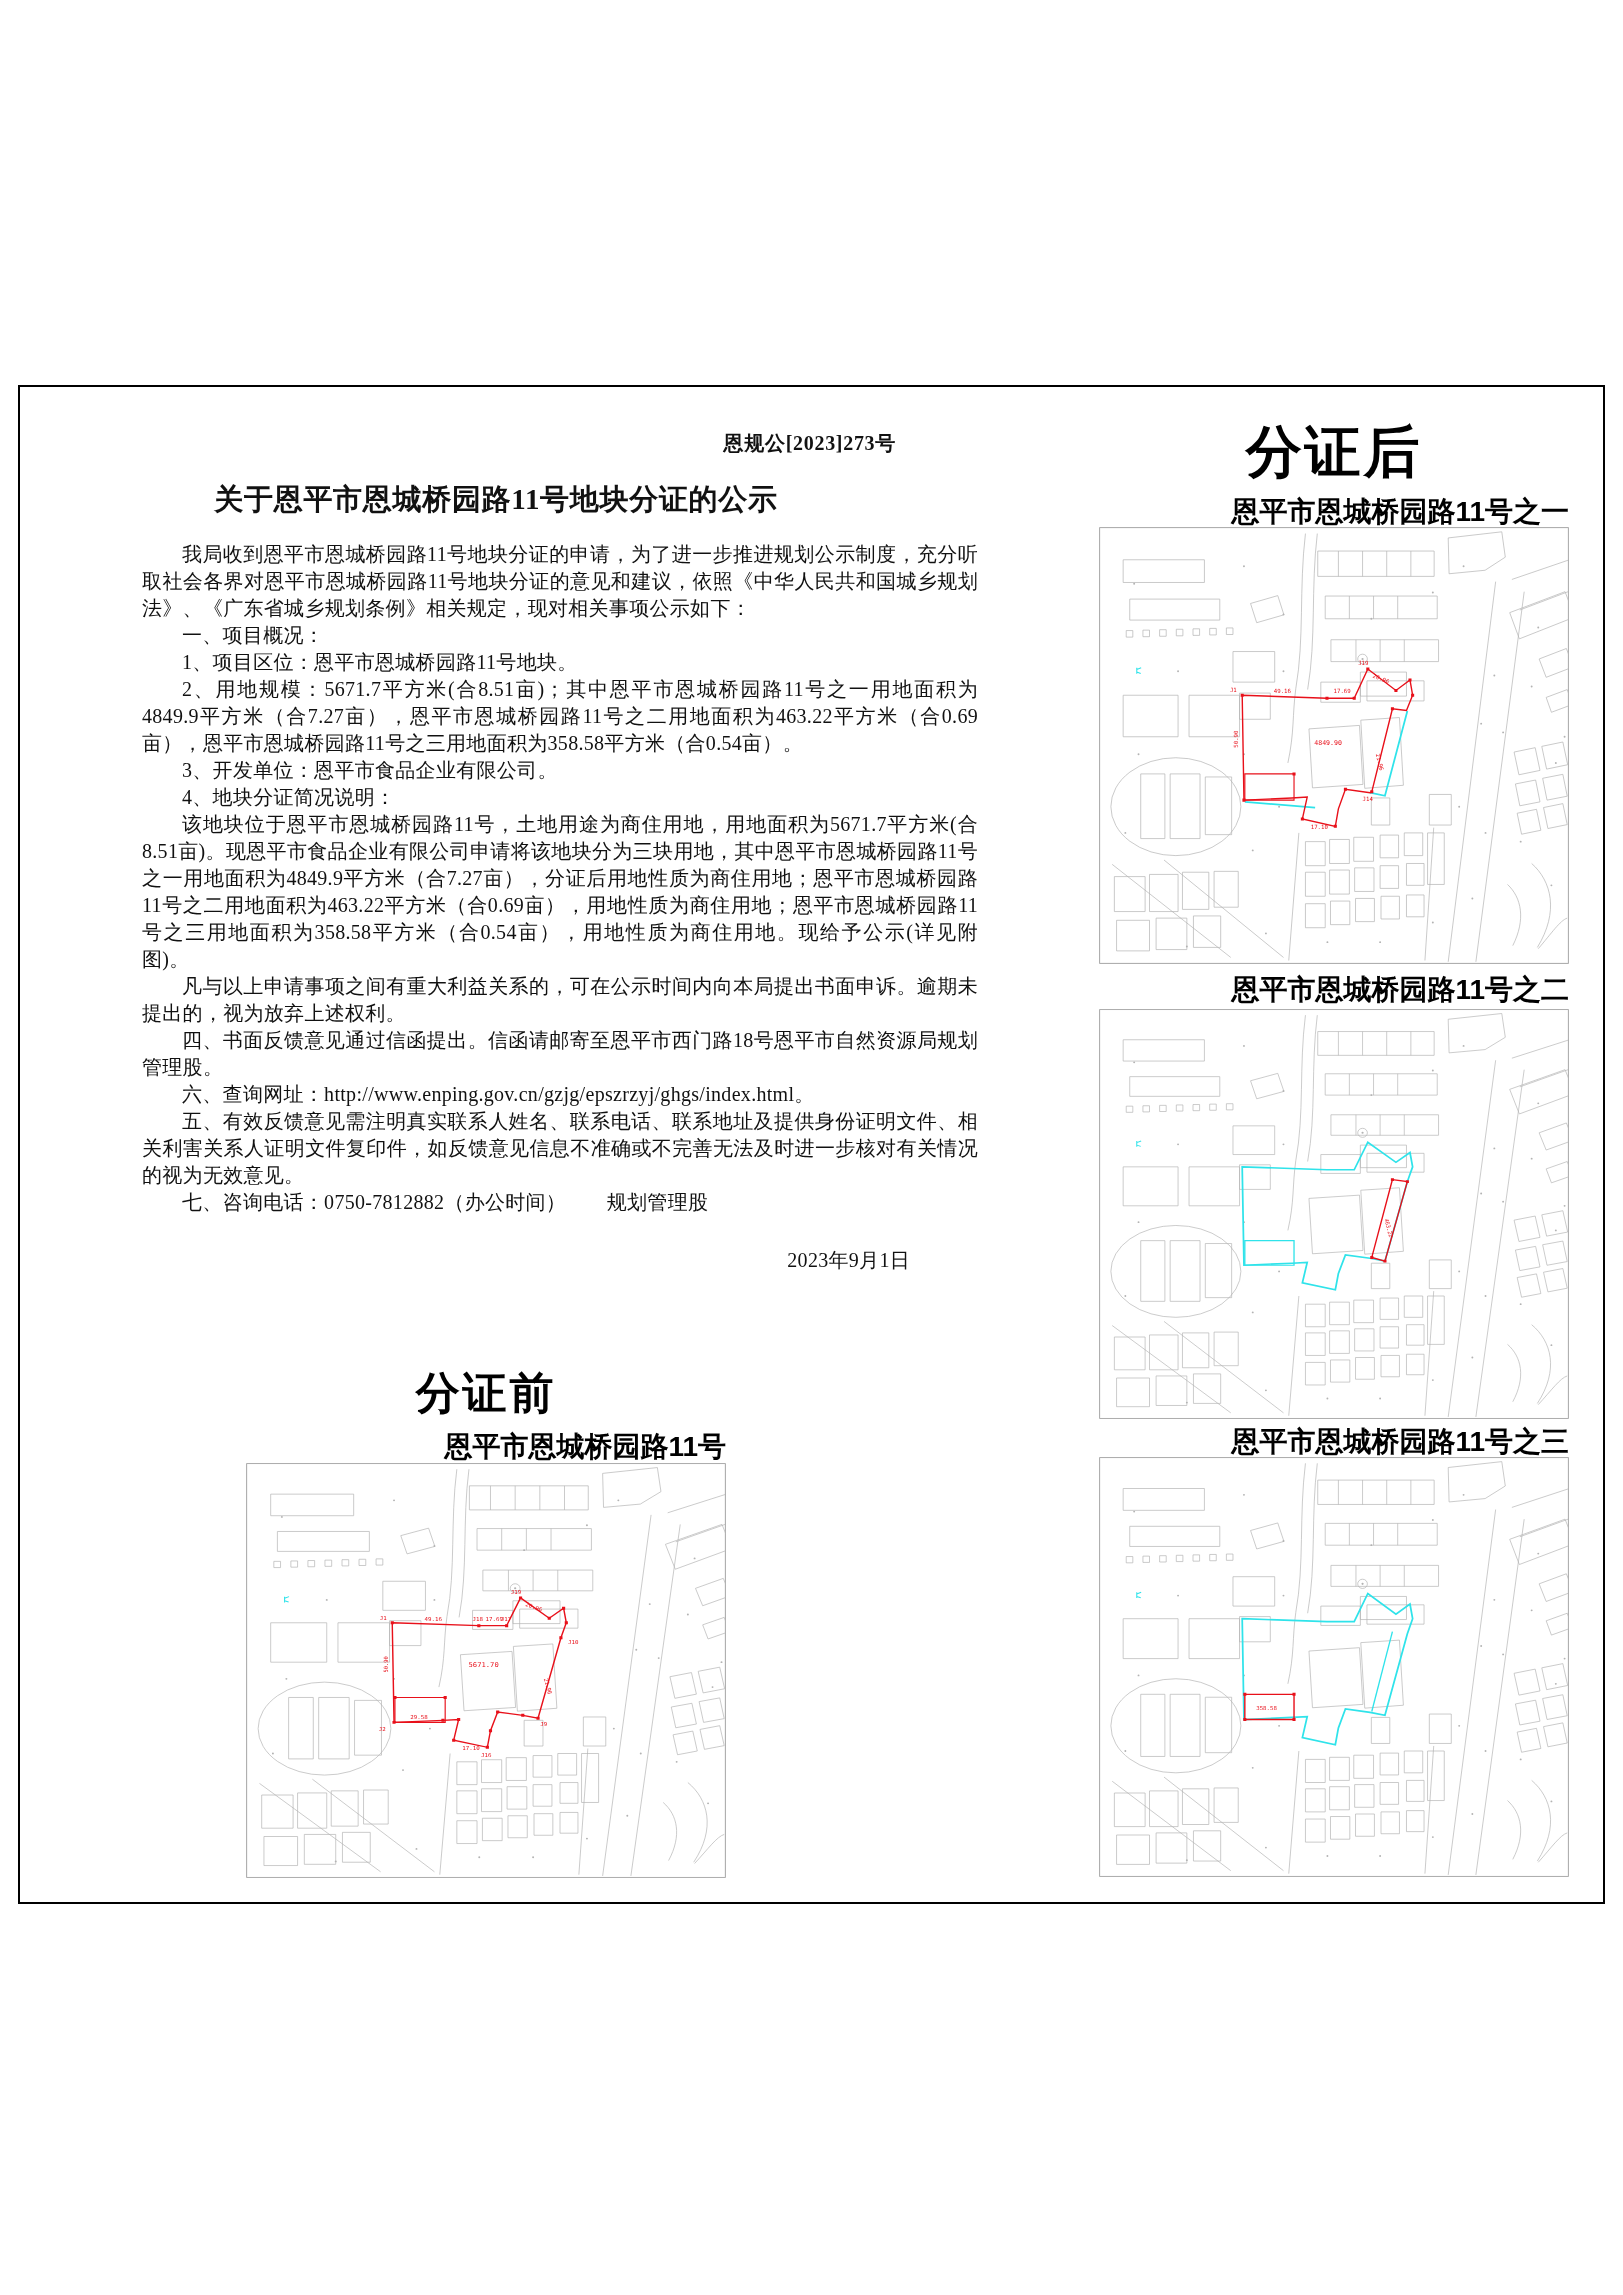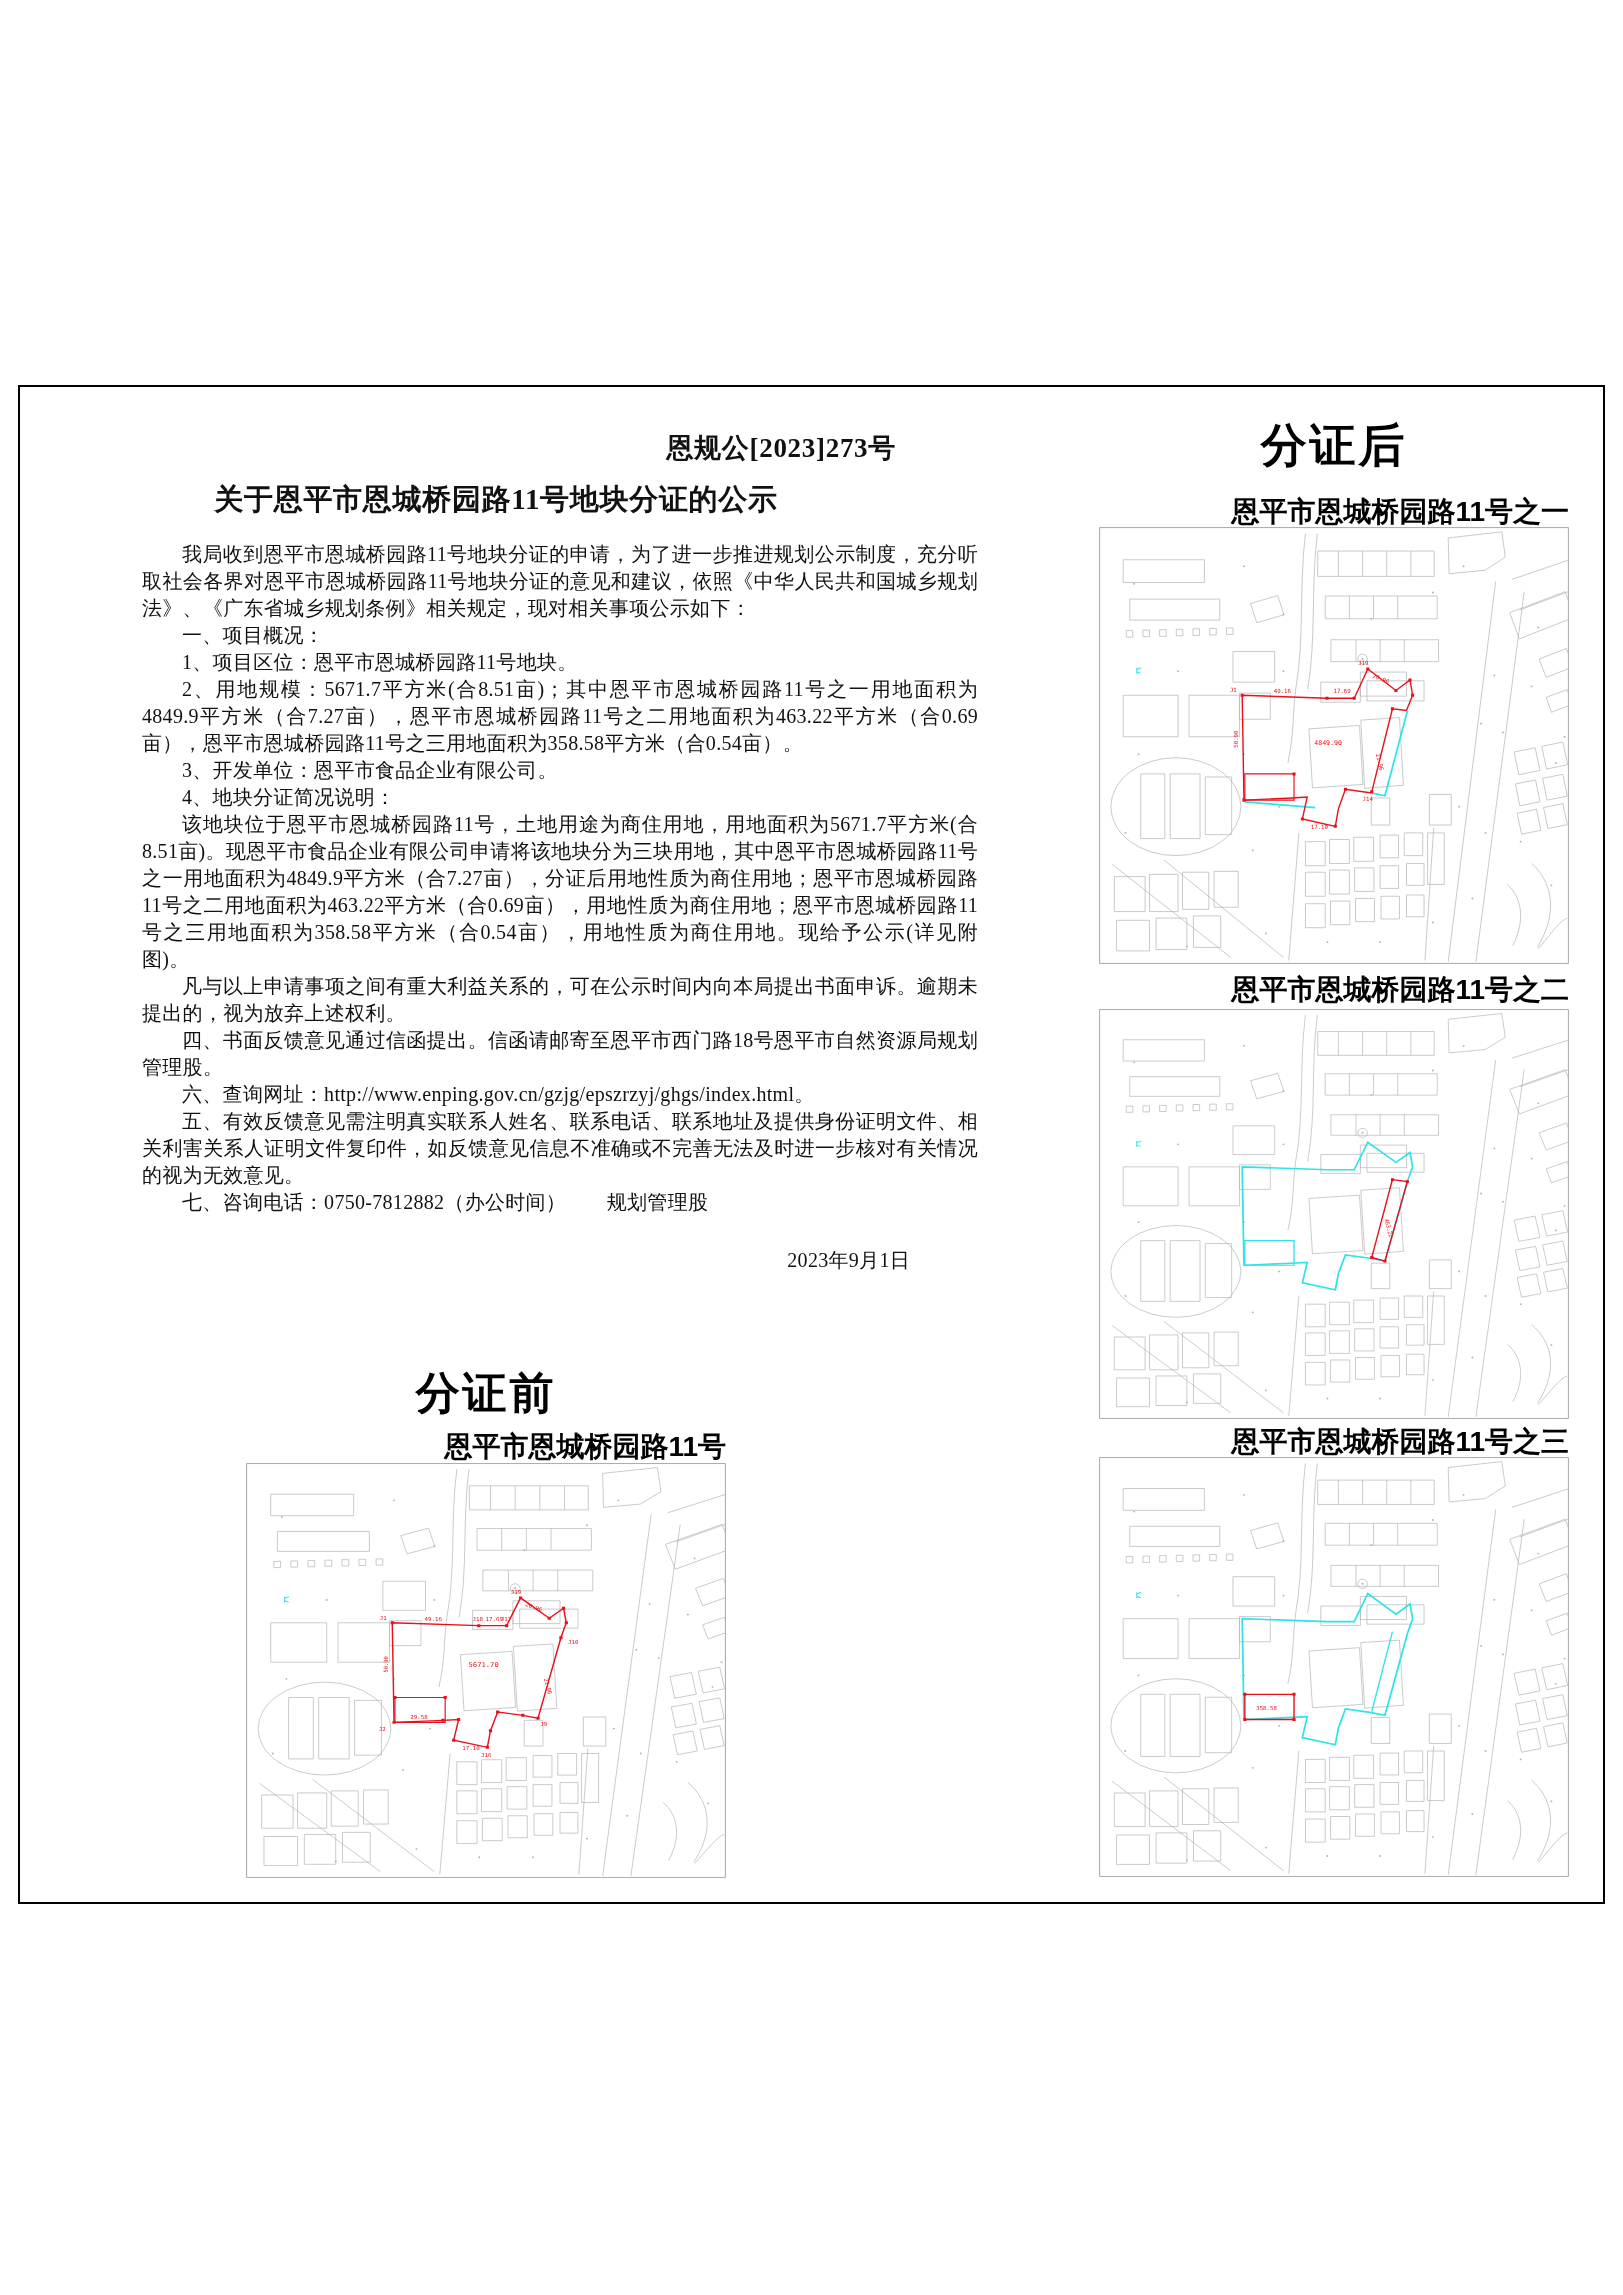--- a/index.html
+++ b/index.html
@@ -7,21 +7,21 @@
     position:relative; width:1624px; height:2295px; background:#ffffff;
     font-family:"Liberation Serif","DejaVu Serif",serif; color:#111;
     overflow:hidden;
   }
   .frame {
     position:absolute; left:18px; top:385px; width:1583px; height:1515px;
     border:2.1px solid #000; background:#fff;
   }
   .doc-number {
     position:absolute; top:43px; left:0; width:876px; text-align:right;
-    font-size:27px; letter-spacing:0.7px; font-weight:600;
+    font-size:20px; letter-spacing:0.7px; font-weight:600;
   }
   .notice-title {
     position:absolute; top:93px; left:58px; width:836px; text-align:center;
     font-size:29px; font-weight:bold; letter-spacing:0.7px;
   }
   .notice-body {
     position:absolute; top:154px; left:78px; width:836px;
     font-size:20px; line-height:27px; text-align:justify; letter-spacing:0.3px;margin-left:44px;
   }
   .notice-body p { margin:0; text-indent:2em; }
@@ -38,21 +38,21 @@
     font-family:"Liberation Sans","DejaVu Sans",sans-serif;
     font-size:28px; color:#000;
   }
   .map-box { position:absolute; background:#fff; }
   .map-box svg { display:block; width:100%; height:100%; }
 
   .h-before { left:226px; top:977px; width:480px; }
   .l-before { left:226px; top:1041px; width:480px; }
   .m-before { left:226px; top:1076px; width:480px; height:415px; }
 
-  .h-after  { left:1079px; top:28px;  width:470px; font-size:46px; }
+  .h-after  { left:1079px; top:28px;  width:470px; font-size:56px; }
   .l-after1 { left:1079px; top:106px; width:470px; }
   .m-after1 { left:1079px; top:140px; width:470px; height:437px; }
   .l-after2 { left:1079px; top:584px; width:470px; }
   .m-after2 { left:1079px; top:622px; width:470px; height:410px; }
   .l-after3 { left:1079px; top:1036px; width:470px; }
   .m-after3 { left:1079px; top:1070px; width:470px; height:420px; }
 
   .gray-stroke { stroke:#b3b3b3; fill:none; stroke-width:1.6; }
   .map-border  { stroke:#9a9a9a; fill:none; stroke-width:2; }
   text.red-lbl { fill:#e8101a; font-family:"DejaVu Sans Mono","Liberation Mono",monospace; }

